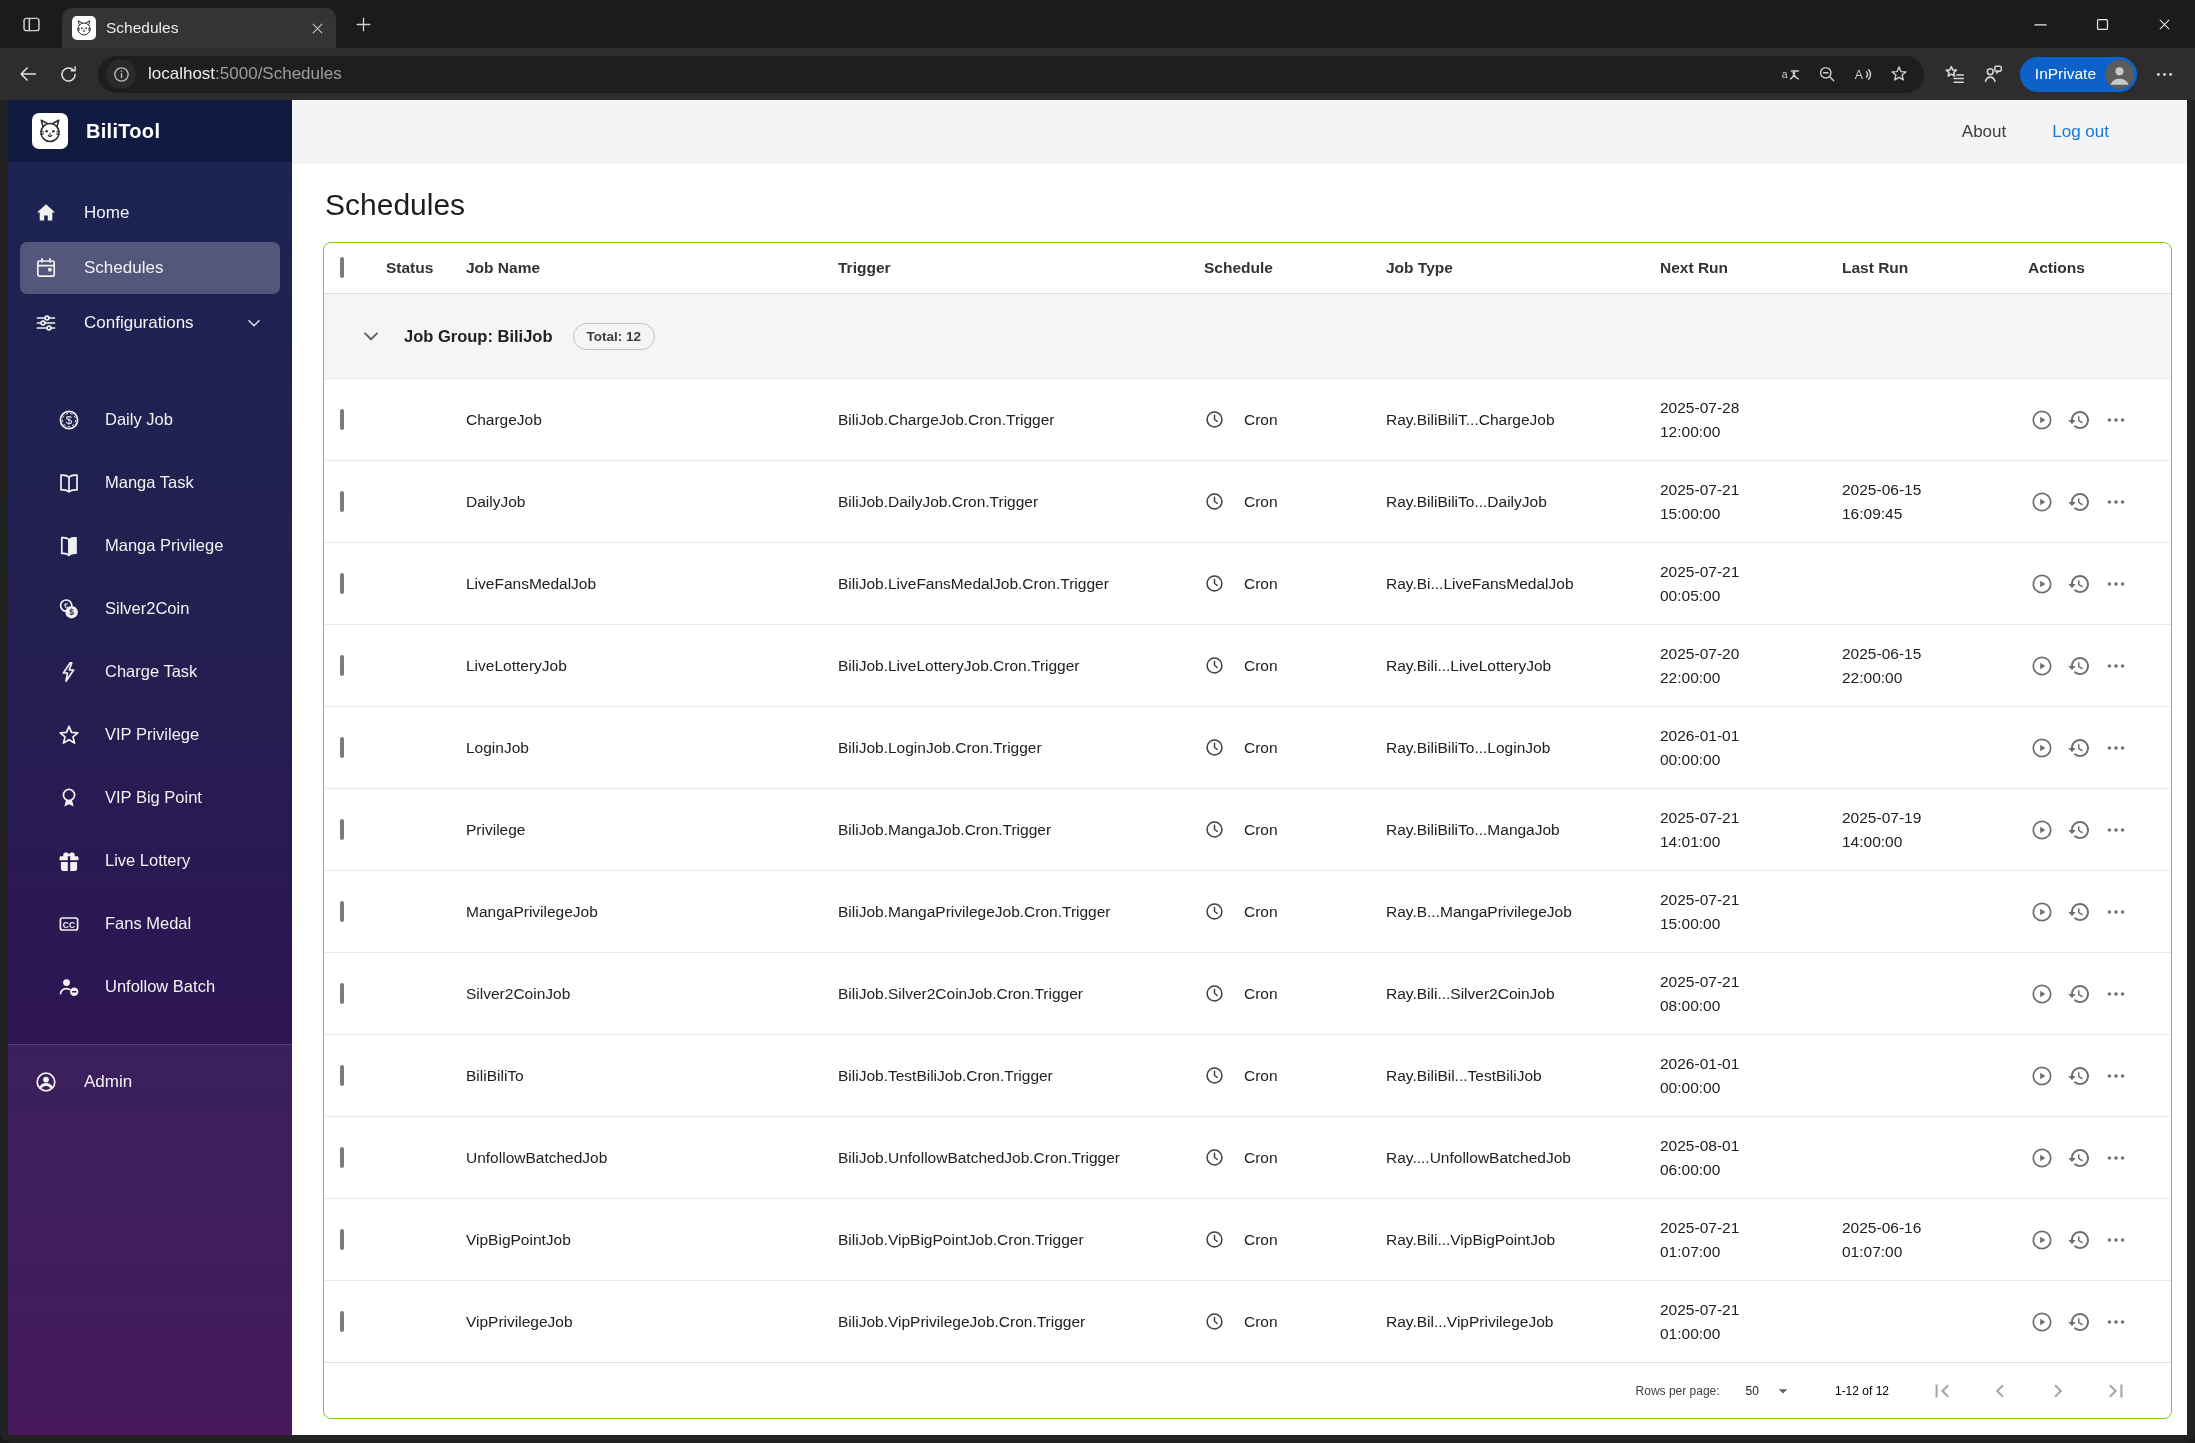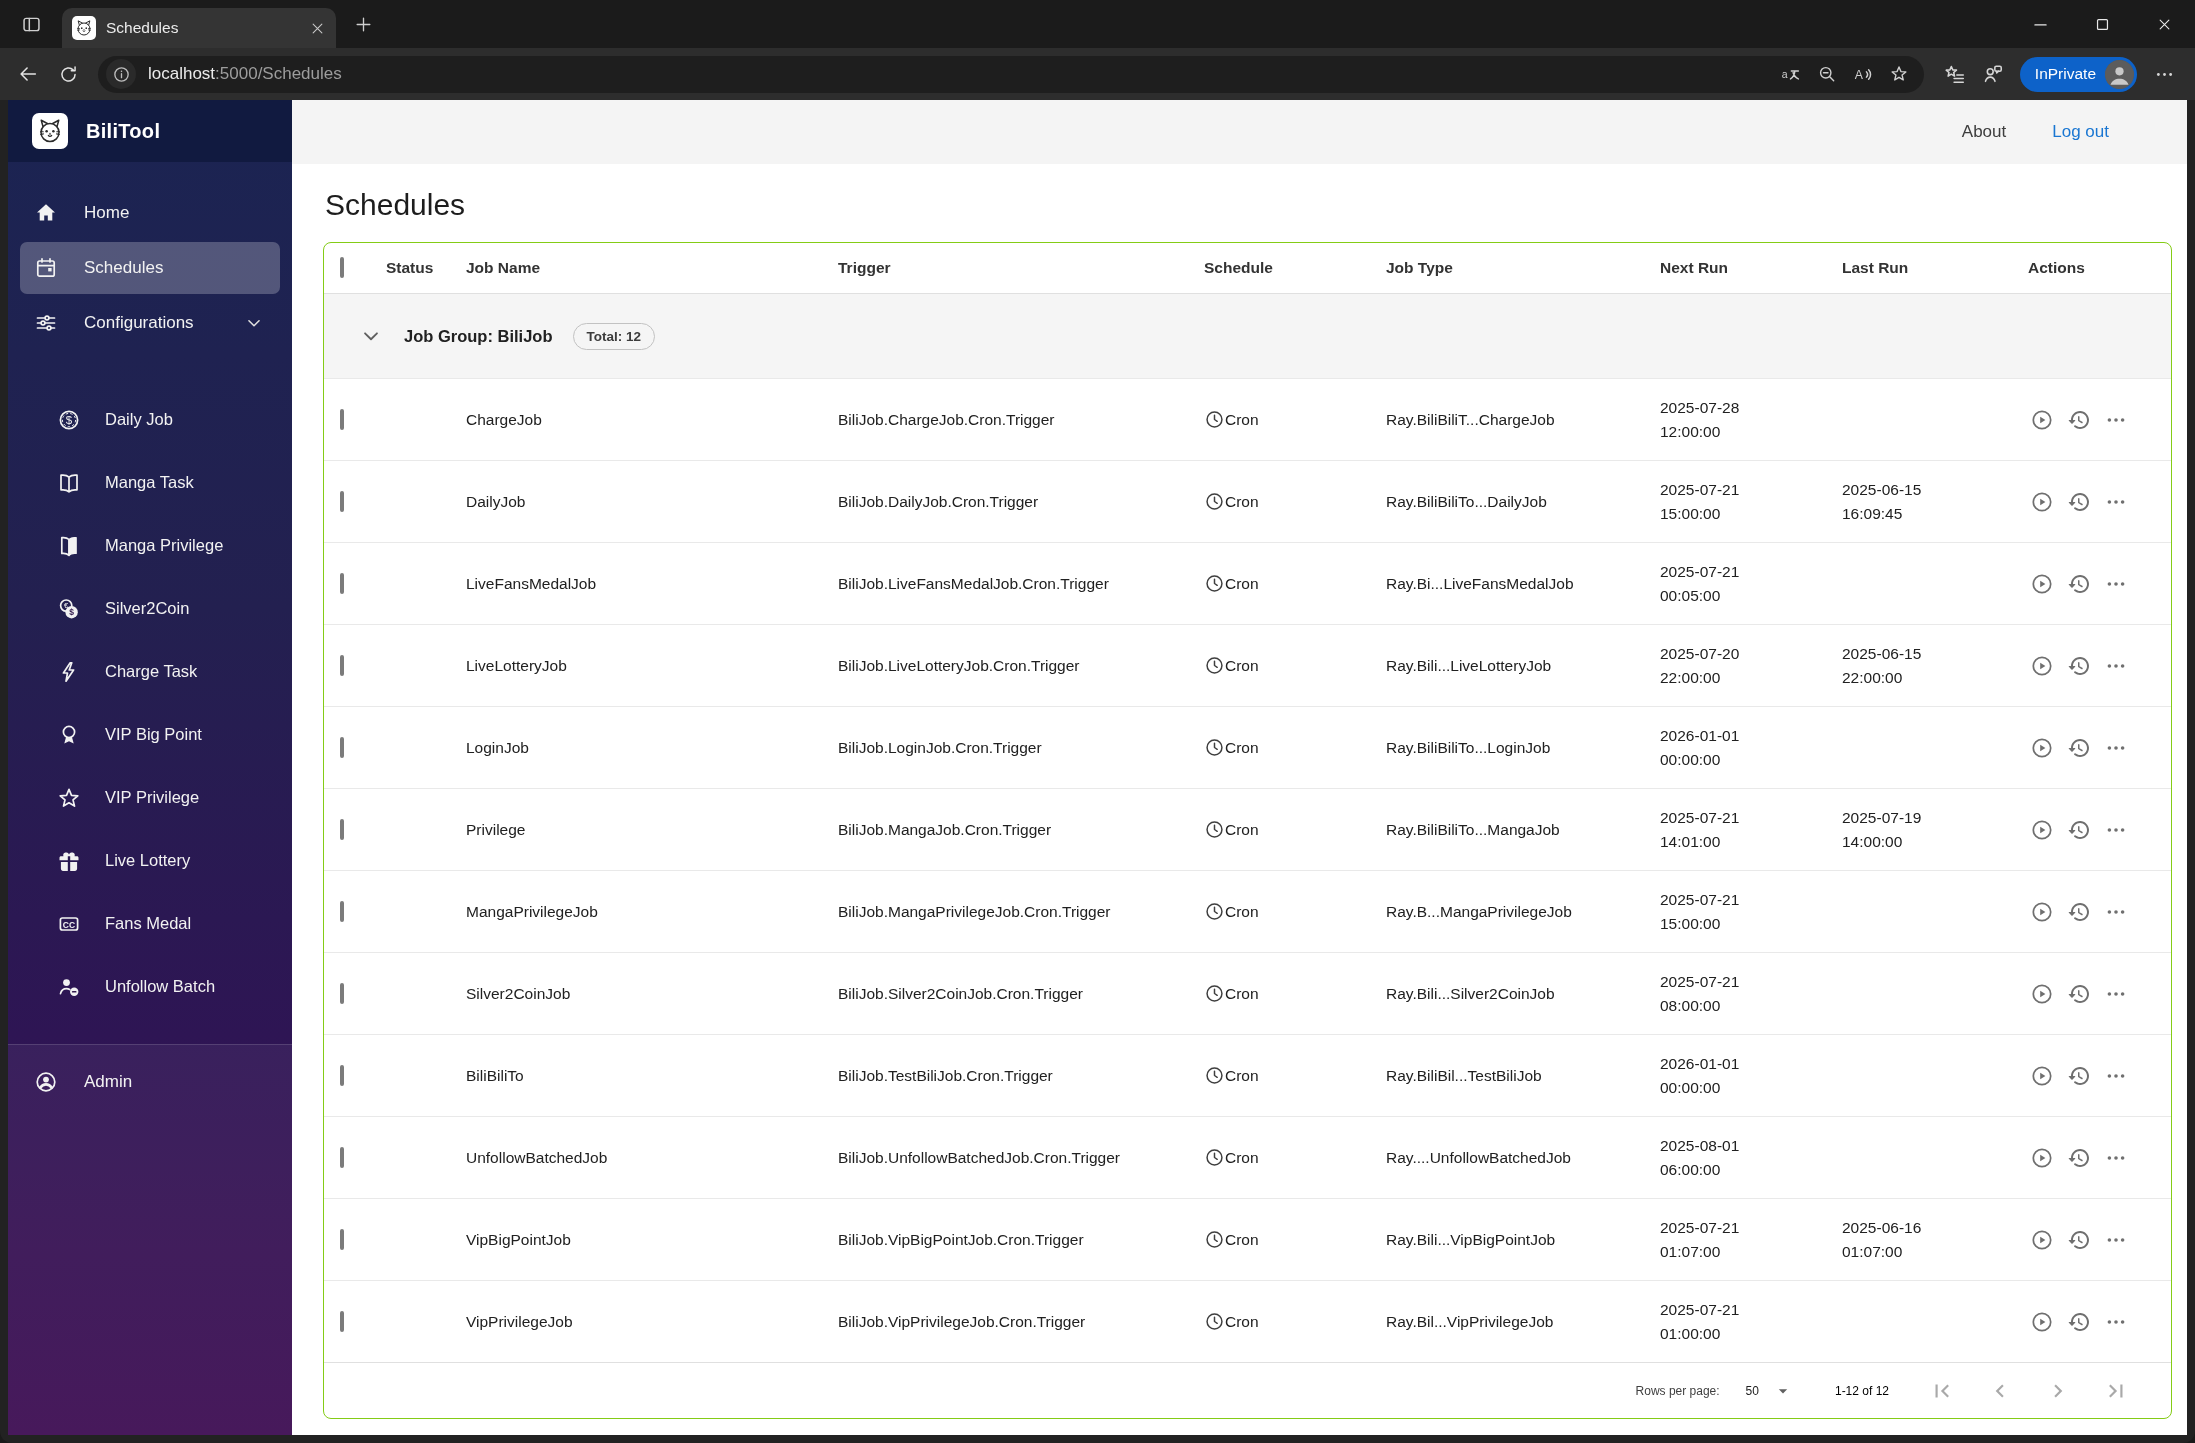--- a/index.html
+++ b/index.html
@@ -59,21 +59,21 @@
   .card { border:1px solid #84cc16; border-radius:8px; background:#fff; overflow:hidden; }
   .trow { display:grid; grid-template-columns:46px 80px 372px 366px 182px 274px 182px 186px 1fr; align-items:center; padding-left:16px; }
   .thead { height:50px; font-size:15.5px; font-weight:700; color:#333; }
   .cb { width:21px; height:21px; border:2px solid #7b7b7b; border-radius:3px; background:#fff; }
   .group-row { height:85px; background:#f5f5f5; border-top:1px solid #e0e0e0; display:flex; align-items:center; padding-left:34px; gap:20px; }
   .group-chev { width:26px; height:26px; color:#5f5f5f; }
   .group-label { font-size:16.5px; font-weight:700; color:#212121; }
   .badge { border:1px solid #c2c2c2; border-radius:15px; padding:5px 13px; font-size:13.5px; font-weight:700; color:#3c3c3c; background:#f5f5f5; }
   .row { height:82px; border-top:1px solid #e9e9e9; font-size:15.5px; color:#212121; }
   .status-dot { width:21px; height:21px; border-radius:50%; margin-left:20px; }
-  .sched { display:flex; align-items:center; gap:0; }
+  .sched { display:flex; align-items:center; gap:19px; }
   .sched .ic { width:21px; height:21px; color:#3f3f3f; }
   .dt div { line-height:24px; }
   .actions { display:flex; align-items:center; gap:10px; }
   .act { width:27px; height:27px; color:#6f6f6f; display:flex; align-items:center; justify-content:center; }
   .act svg { width:24px; height:24px; }
 
   .tfoot { height:56px; border-top:1px solid #e0e0e0; display:flex; align-items:center; justify-content:flex-end; padding-right:42px; font-size:12px; color:#3f3f3f; }
   .rpp-label { margin-right:26px; }
   .rpp-select { display:flex; align-items:center; gap:14px; margin-right:42px; color:#212121; }
   .rpp-caret { width:20px; height:20px; color:#616161; }
@@ -288,30 +288,30 @@
             <span>Silver2Coin</span>
           </div>
           <div class="nav-item sub">
             <span class="ic"><svg viewBox="0 0 24 24">
                 <path d="M13.2 2.8 6.4 13h4.1L9 21.2 16.6 10h-4.4l2.6-7.2z" fill="none" stroke="currentColor" stroke-width="1.7" stroke-linecap="round" stroke-linejoin="round"></path>
               </svg></span>
             <span>Charge Task</span>
           </div>
           <div class="nav-item sub">
             <span class="ic"><svg viewBox="0 0 24 24">
+                <path d="M12 3.4l2.5 5.9 6.3.5-4.8 4.1 1.5 6.2L12 16.8l-5.5 3.3 1.5-6.2-4.8-4.1 6.3-.5z" fill="none" stroke="currentColor" stroke-width="1.7" stroke-linecap="round" stroke-linejoin="round"></path>
+              </svg></span>
+            <span>VIP Privilege</span>
+          </div>
+          <div class="nav-item sub">
+            <span class="ic"><svg viewBox="0 0 24 24">
                 <circle cx="12" cy="9" r="5.6" fill="none" stroke="currentColor" stroke-width="1.7" stroke-linecap="round" stroke-linejoin="round"></circle>
                 <path d="m9.2 13.6-1.9 7 4.7-2.3 4.7 2.3-1.9-7-2.8 1.6z" fill="currentColor"></path>
               </svg></span>
             <span>VIP Big Point</span>
-          </div>
-          <div class="nav-item sub">
-            <span class="ic"><svg viewBox="0 0 24 24">
-                <path d="M12 3.4l2.5 5.9 6.3.5-4.8 4.1 1.5 6.2L12 16.8l-5.5 3.3 1.5-6.2-4.8-4.1 6.3-.5z" fill="none" stroke="currentColor" stroke-width="1.7" stroke-linecap="round" stroke-linejoin="round"></path>
-              </svg></span>
-            <span>VIP Privilege</span>
           </div>
           <div class="nav-item sub">
             <span class="ic"><svg viewBox="0 0 24 24">
                 <path fill="currentColor" d="M20 7.2h-2.4a2.9 2.9 0 0 0-5.6-1.6A2.9 2.9 0 0 0 6.4 7.2H4c-.9 0-1.5.6-1.5 1.5v2.5h8.3V7.2h2.4v4h8.3V8.7c0-.9-.6-1.5-1.5-1.5zM3.9 19.8c0 1.2.9 2.1 2.1 2.1h4.8v-9H3.9zm9.3 2.1H18c1.2 0 2.1-.9 2.1-2.1v-6.9h-6.9z"></path>
               </svg></span>
             <span>Live Lottery</span>
           </div>
           <div class="nav-item sub">
             <span class="ic"><svg viewBox="0 0 24 24">
                 <rect x="3.4" y="6" width="17.2" height="12" rx="2" fill="none" stroke="currentColor" stroke-width="1.7" stroke-linecap="round" stroke-linejoin="round"></rect>

